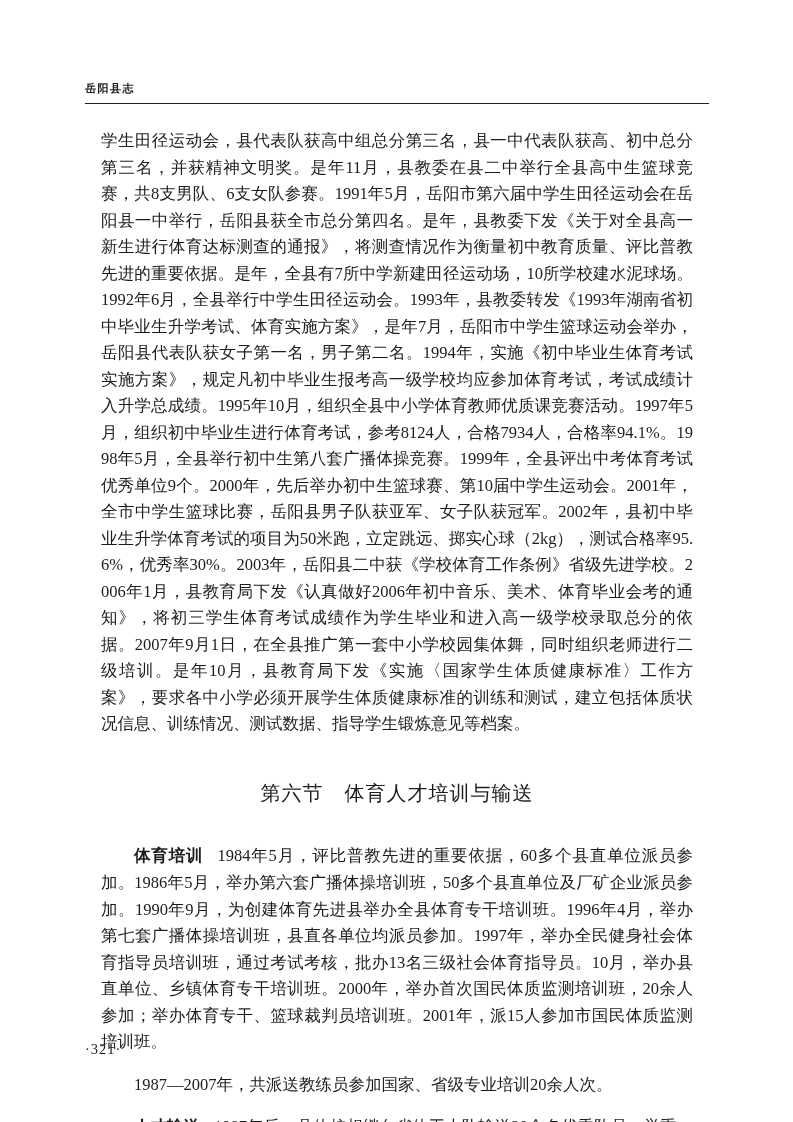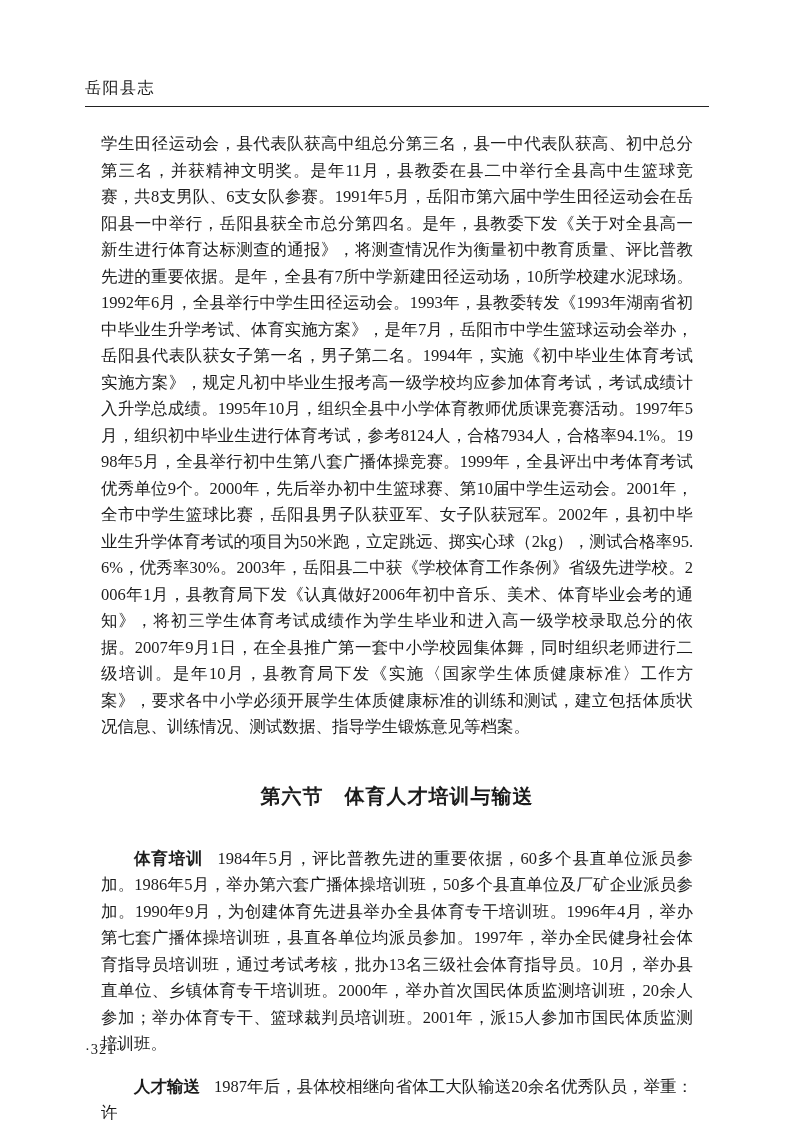--- a/index.html
+++ b/index.html
@@ -16,52 +16,52 @@
     box-sizing: border-box;
     padding: 78px 84px 0 85px;
     color: #1c1c1c;
     font-family: "Liberation Serif", "DejaVu Serif", serif;
   }
   .page-header {
     border-bottom: 1.5px solid #222222;
     padding-bottom: 7px;
   }
   .book-title {
-    font-size: 16px;
-    font-weight: normal;
+    font-size: 11px;
+    font-weight: bold;
     letter-spacing: 1.5px;
     font-family: "Liberation Sans", "DejaVu Sans", sans-serif;
     margin-top: 42px;
   }
   .page-body {
     margin-top: 24px;
   }
   .para {
     font-size: 16.5px;
     line-height: 26.5px;
     text-align: justify;
     margin: 16px;
     text-indent: 2em;
     word-break: break-all;
   }
   .para.no-indent {
     text-indent: 0;
   }
   .section-heading {
     font-size: 20px;
-    font-weight: bold;
+    font-weight: normal;
     text-align: center;
     margin: 42px 0 36px 0;
     letter-spacing: 1px;
     font-family: "Liberation Sans", "DejaVu Sans", sans-serif;
   }
   .para-label {
     font-weight: bold;
     margin-right: 0.85em;
-    font-family: Liberation Serif, serif;
+    font-family: Liberation Mono, monospace;
   }
   .page-footer {
     position: absolute;
     left: 85px;
     bottom: 64px;
   }
   .page-number {
     font-size: 14.5px;
     letter-spacing: 1px;
   }
@@ -78,20 +78,23 @@
   <main class="page-body">
 
     <p class="para no-indent">学生田径运动会，县代表队获高中组总分第三名，县一中代表队获高、初中总分第三名，并获精神文明奖。是年11月，县教委在县二中举行全县高中生篮球竞赛，共8支男队、6支女队参赛。1991年5月，岳阳市第六届中学生田径运动会在岳阳县一中举行，岳阳县获全市总分第四名。是年，县教委下发《关于对全县高一新生进行体育达标测查的通报》，将测查情况作为衡量初中教育质量、评比普教先进的重要依据。是年，全县有7所中学新建田径运动场，10所学校建水泥球场。1992年6月，全县举行中学生田径运动会。1993年，县教委转发《1993年湖南省初中毕业生升学考试、体育实施方案》，是年7月，岳阳市中学生篮球运动会举办，岳阳县代表队获女子第一名，男子第二名。1994年，实施《初中毕业生体育考试实施方案》，规定凡初中毕业生报考高一级学校均应参加体育考试，考试成绩计入升学总成绩。1995年10月，组织全县中小学体育教师优质课竞赛活动。1997年5月，组织初中毕业生进行体育考试，参考8124人，合格7934人，合格率94.1%。1998年5月，全县举行初中生第八套广播体操竞赛。1999年，全县评出中考体育考试优秀单位9个。2000年，先后举办初中生篮球赛、第10届中学生运动会。2001年，全市中学生篮球比赛，岳阳县男子队获亚军、女子队获冠军。2002年，县初中毕业生升学体育考试的项目为50米跑，立定跳远、掷实心球（2kg），测试合格率95.6%，优秀率30%。2003年，岳阳县二中获《学校体育工作条例》省级先进学校。2006年1月，县教育局下发《认真做好2006年初中音乐、美术、体育毕业会考的通知》，将初三学生体育考试成绩作为学生毕业和进入高一级学校录取总分的依据。2007年9月1日，在全县推广第一套中小学校园集体舞，同时组织老师进行二级培训。是年10月，县教育局下发《实施〈国家学生体质健康标准〉工作方案》，要求各中小学必须开展学生体质健康标准的训练和测试，建立包括体质状况信息、训练情况、测试数据、指导学生锻炼意见等档案。</p>
 
     <h2 class="section-heading">第六节　体育人才培训与输送</h2>
 
     <p class="para">
       <strong class="para-label">体育培训</strong><span>1984年5月，评比普教先进的重要依据，60多个县直单位派员参加。1986年5月，举办第六套广播体操培训班，50多个县直单位及厂矿企业派员参加。1990年9月，为创建体育先进县举办全县体育专干培训班。1996年4月，举办第七套广播体操培训班，县直各单位均派员参加。1997年，举办全民健身社会体育指导员培训班，通过考试考核，批办13名三级社会体育指导员。10月，举办县直单位、乡镇体育专干培训班。2000年，举办首次国民体质监测培训班，20余人参加；举办体育专干、篮球裁判员培训班。2001年，派15人参加市国民体质监测培训班。</span>
     </p>
 
+    <p class="para">
+      <span>1987—2007年，共派送教练员参加国家、省级专业培训20余人次。</span>
+    </p>
 
     <p class="para">
       <strong class="para-label">人才输送</strong><span>1987年后，县体校相继向省体工大队输送20余名优秀队员，举重：许</span>
     </p>
 
   </main>
 
   <footer class="page-footer">
     <span class="page-number">·321·</span>
   </footer>

